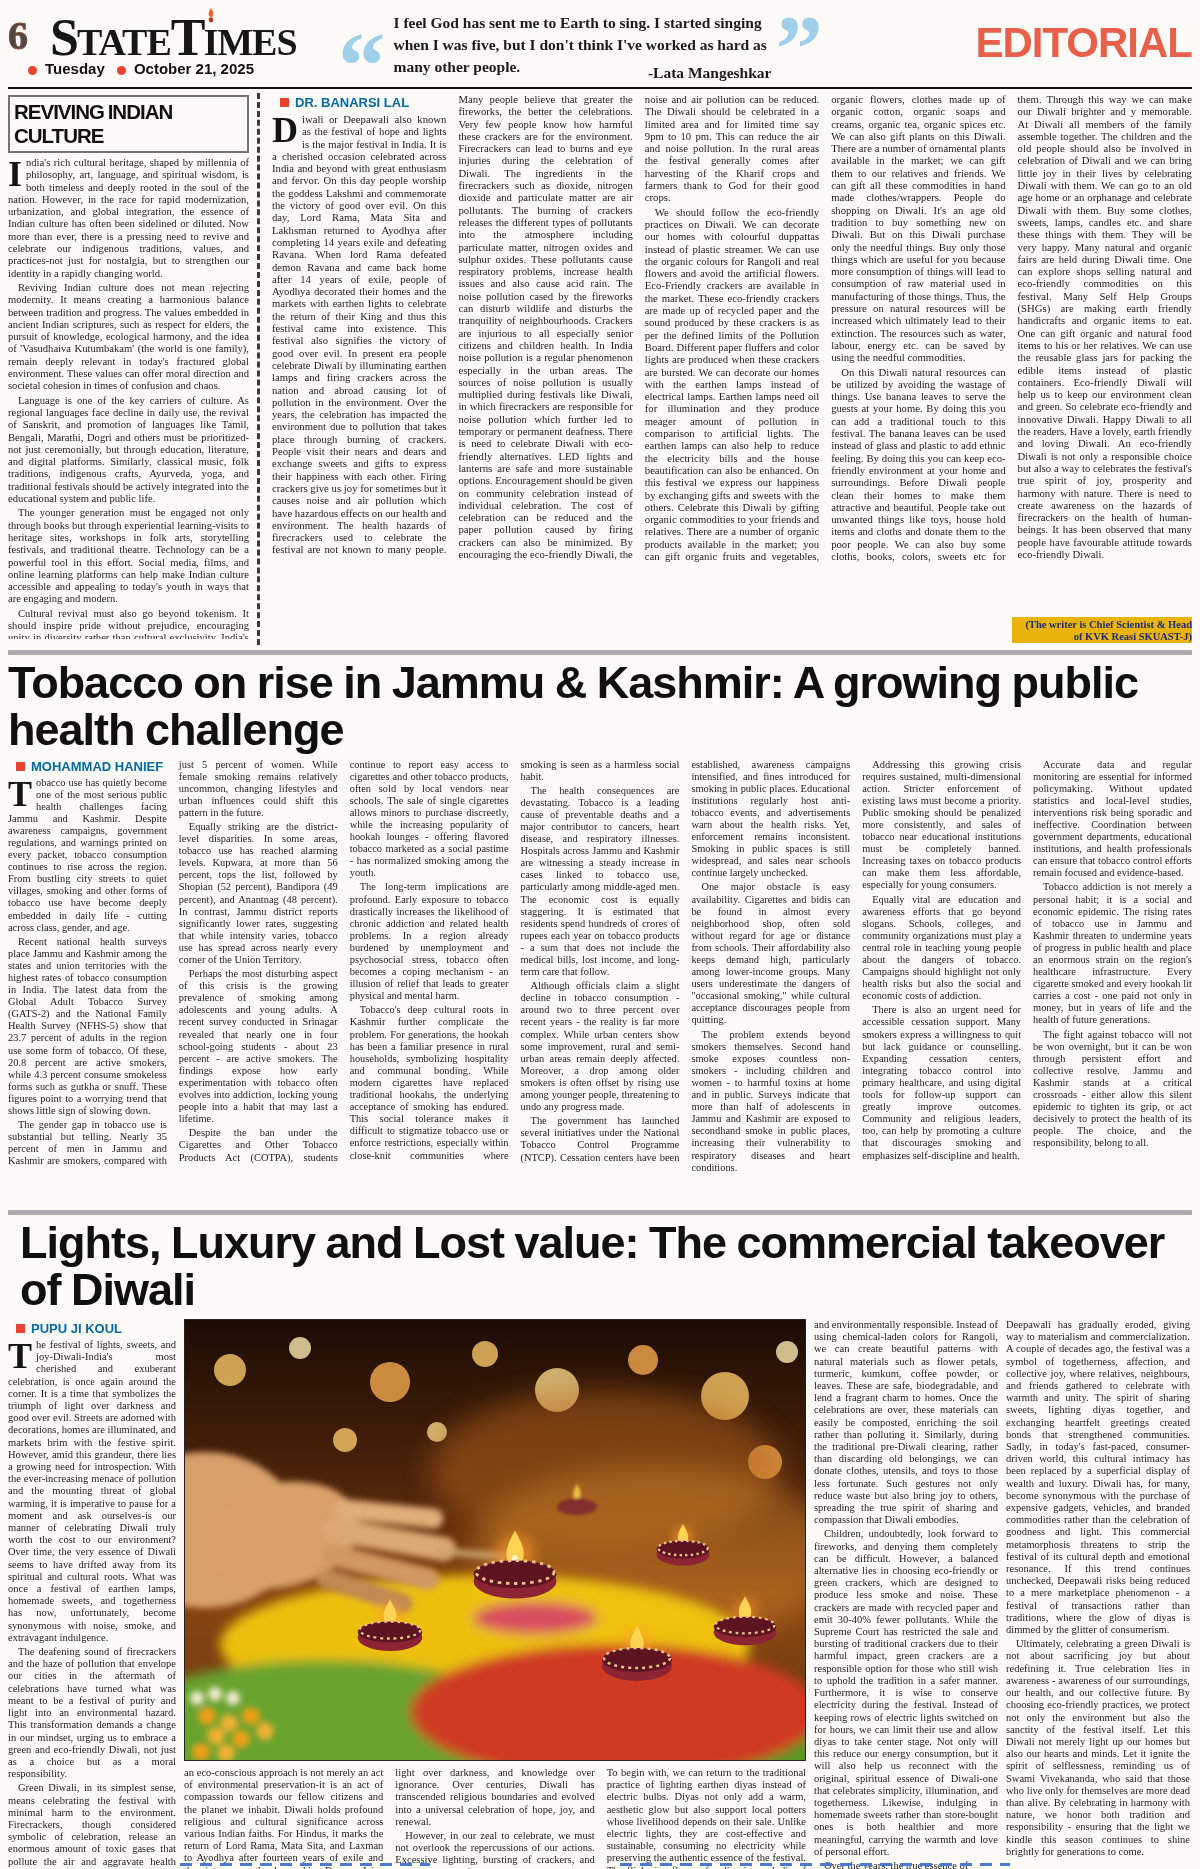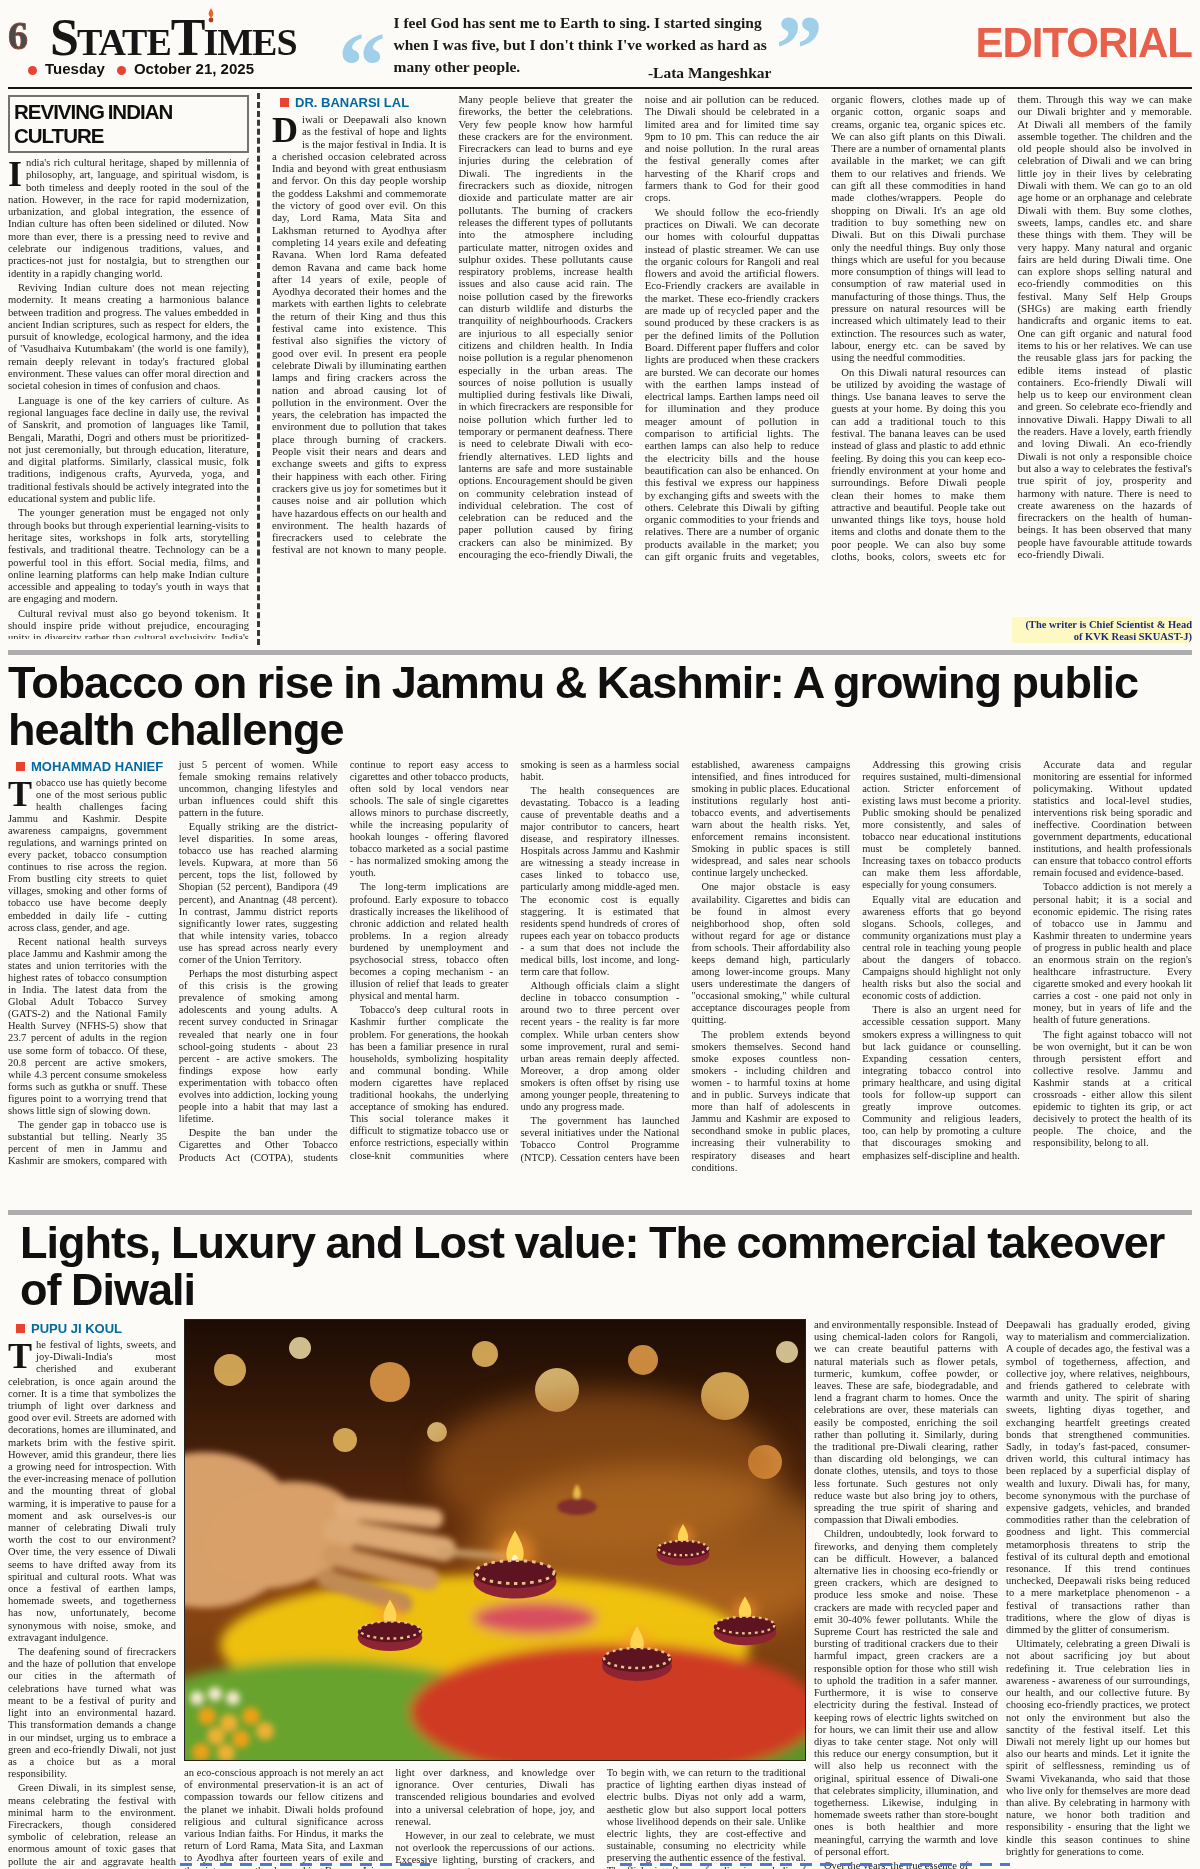--- a/index.html
+++ b/index.html
@@ -41,21 +41,21 @@
 
   
   .topsec{display:flex;height:552px;}
   .colculture{width:252px;padding-right:8px;border-right:3px dashed #3a3a3a;}
   .culture-head{border:2px solid #737373;padding:3px 4px;margin:2px 0 4px 0;font-size:20.5px;text-align:left;}
   .culture-body{font-size:10.6px;line-height:12.3px;height:482px;overflow:hidden;}
   .maindiwali{flex:1;padding-left:12px;position:relative;}
   .main-head{font-size:39px;line-height:1.05;margin:2px 0 6px 0;}
   .main-body{column-count:5;column-gap:12px;height:478px;overflow:hidden;
              font-size:10.7px;line-height:12.3px;hyphens:auto;}
-  .credit{position:absolute;right:0;bottom:2px;width:180px;background:#fef9c3;
+  .credit{position:absolute;right:0;bottom:2px;width:180px;background:#eab308;
           font:bold 10.5px/12px "Liberation Serif",serif;color:#1d2d7a;text-align:right;padding:2px 0 0 4px;}
 
   .secrule{height:5px;background:#adadad;margin:5px 0 4px 0;}
 
   
   .tob-head{font-size:45px;line-height:1.05;margin:1px 0 5px 0;}
   .tob-body{column-count:7;column-gap:12px;height:446px;overflow:hidden;
             font-size:10.4px;line-height:12.1px;hyphens:auto;}
   .tob-body .byline{margin-top:0;}
 

